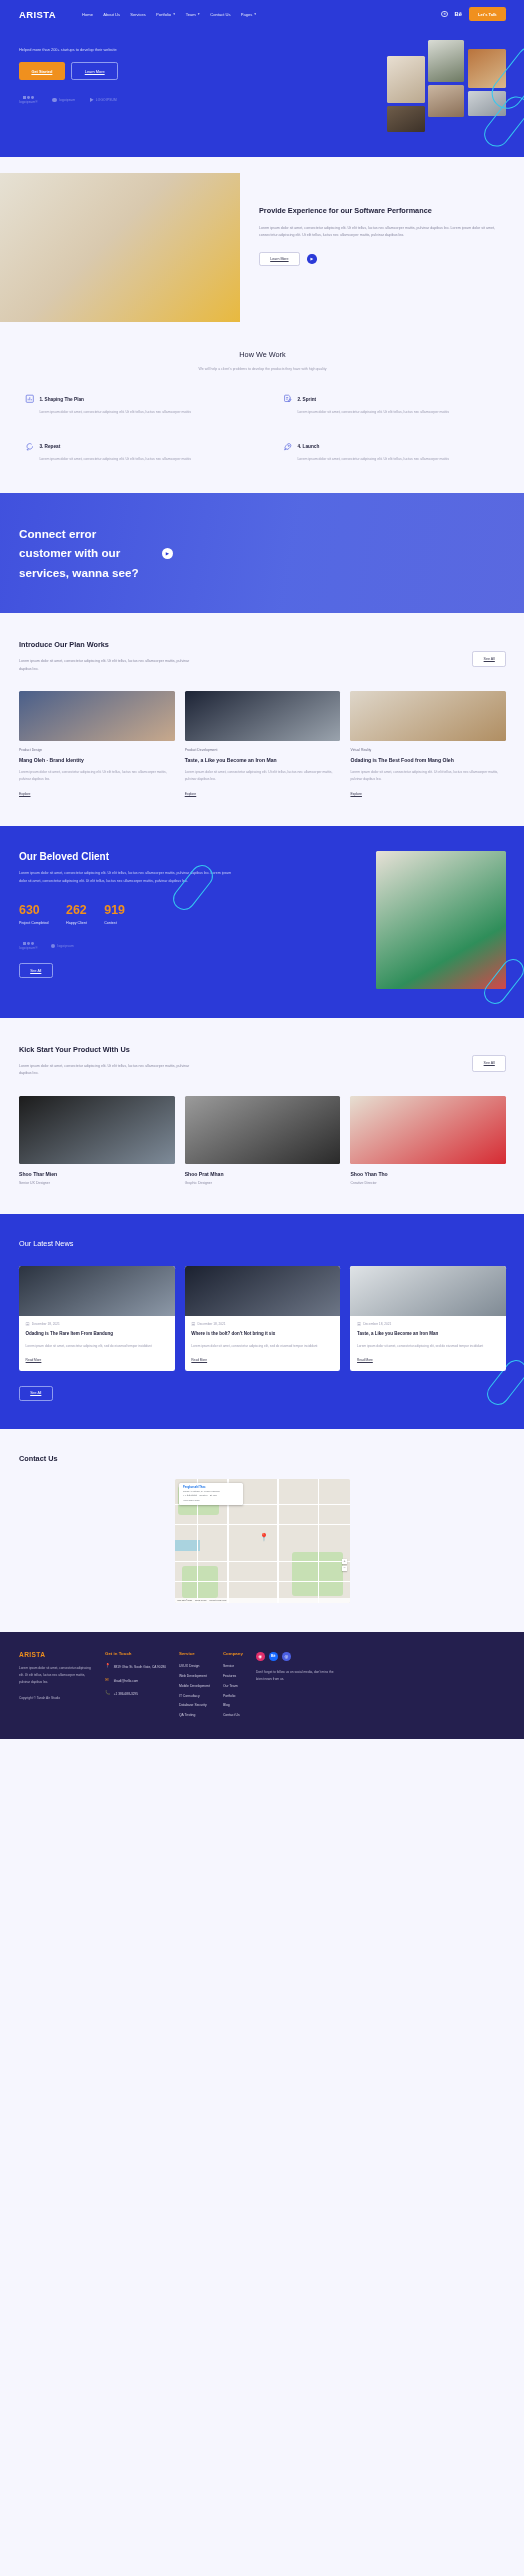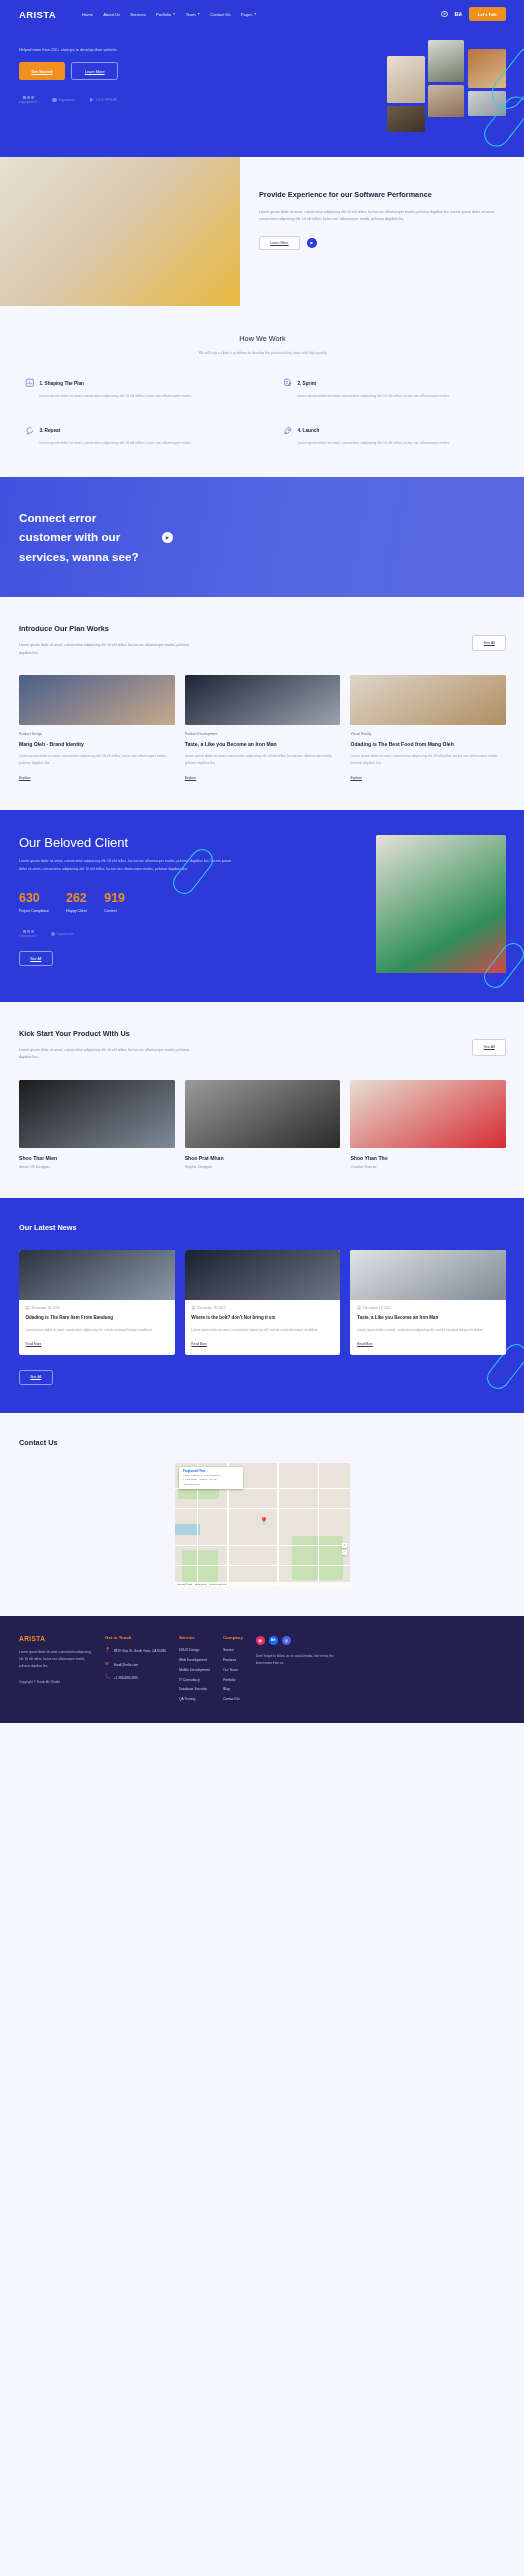--- a/index.html
+++ b/index.html
@@ -87,21 +87,21 @@
     margin-left: auto; display: flex; gap: 3.6px; align-items: flex-start;
     padding-top: 13px;
   }
   .g-col { display: flex; flex-direction: column; gap: 3.6px; }
   .ph { border-radius: 1.5px; background-size: cover; background-position: center; }
   .deco-pill {
     position: absolute; border: 0.9px solid #35c8f0; border-radius: 29px;
   }
 
   
-  .experience { display: flex; background: #f6f6fe; }
+  .experience { display: flex; background: #f6f6fe; margin-top: 16px; }
   .exp-img { width: 240px; height: 149px; }
   .exp-right { flex: 1; padding: 32px 20.4px 0 19px; }
   h2.sec-title { font-size: 7.3px; font-weight: 700; line-height: 1.55; color: #23233d; }
   .sec-p { font-size: 3.6px; color: #8b8ba3; line-height: 2.1; margin-top: 8px; }
   .exp-actions { display: flex; align-items: center; gap: 7.3px; margin-top: 11.7px; }
   .btn-outline {
     background: #fff; border: 0.5px solid #cfcfe4; color: #3a3a52;
     font-size: 3.6px; padding: 4.4px 10.2px; border-radius: 2.2px; cursor: pointer;
     text-decoration: underline;
   }
@@ -155,37 +155,37 @@
   .cards3 { display: grid; grid-template-columns: repeat(3,1fr); gap: 10.2px; margin-top: 17.5px; }
   .card-img { width: 100%; height: 50px; border-radius: 1.5px; background-size: cover; background-position: center; }
   .card-cat { font-size: 3.4px; color: #6d6d85; margin-top: 6.6px; }
   .card-title { font-size: 5.1px; font-weight: 700; color: #23233d; margin-top: 5.1px; line-height: 1.5; }
   .card-desc { font-size: 3.4px; color: #9a9ab0; line-height: 2.1; margin-top: 5.1px; }
   .explore { font-size: 3.4px; color: #3a3a52; margin-top: 6.6px; text-decoration: underline; display: inline-block; cursor: pointer; }
 
   
   .client { background: #2b3ad8; padding: 25px 19px 29px 19px; position: relative; overflow: hidden; display: flex; }
   .client-left { width: 219px; }
-  .client h2 { color: #fff; font-size: 13px; font-weight: 400; }
+  .client h2 { color: #fff; font-size: 10px; font-weight: 700; }
   .client p { color: #c8cff7; font-size: 3.6px; line-height: 2.1; margin-top: 8.7px; }
   .stats { display: flex; gap: 17.5px; margin-top: 17.5px; }
   .stat-n { color: #f0901e; font-size: 12.4px; font-weight: 700; }
   .stat-l { color: #e3e7fb; font-size: 3.6px; margin-top: 3.6px; }
   .client-logos { display: flex; align-items: center; gap: 13px; margin-top: 17.5px; opacity: .5; }
   .client-see { background: transparent; border: 0.5px solid #8f9cf0; color: #fff; font-size: 3.6px; padding: 4.4px 10.2px; border-radius: 2.2px; margin-top: 13px; cursor: pointer; text-decoration: underline; }
   .client-img { width: 130px; height: 138px; margin-left: auto; border-radius: 1.5px; background-size: cover; background-position: center; align-self: center; }
 
   
   .team-card .card-img { height: 68px; }
   .team-name { font-size: 5.1px; font-weight: 700; color: #23233d; margin-top: 7.3px; }
   .team-role { font-size: 3.5px; color: #8b8ba3; margin-top: 4.4px; }
 
   
   .news { background: #2b3ad8; padding: 25px 19px 28px 19px; position: relative; overflow: hidden; }
-  .news h2 { color: #fff; font-size: 7.3px; font-weight: 700; }
+  .news h2 { color: #fff; font-size: 7.3px; font-weight: 400; }
   .news-grid { display: grid; grid-template-columns: repeat(3,1fr); gap: 10.2px; margin-top: 17.5px; position: relative; }
   .news-card { background: #fff; border-radius: 2.2px; overflow: hidden; }
   .news-img { width: 100%; height: 50px; background-size: cover; background-position: center; }
   .news-body { padding: 6.6px 6.6px 8px 6.6px; }
   .news-date { font-size: 3.2px; color: #9a9ab0; display: flex; align-items: center; gap: 2.2px; }
   .news-title { font-size: 4.5px; font-weight: 700; color: #23233d; margin-top: 5.1px; line-height: 1.55; }
   .news-desc { font-size: 3.2px; color: #9a9ab0; line-height: 2.1; margin-top: 5.1px; }
   .news-more { font-size: 3.2px; color: #3a3a52; margin-top: 5.8px; text-decoration: underline; display: inline-block; cursor: pointer; }
   .news-see { background: transparent; border: 0.5px solid #8f9cf0; color: #fff; font-size: 3.6px; padding: 4.4px 10.2px; border-radius: 2.2px; margin-top: 14.6px; cursor: pointer; text-decoration: underline; }
 

